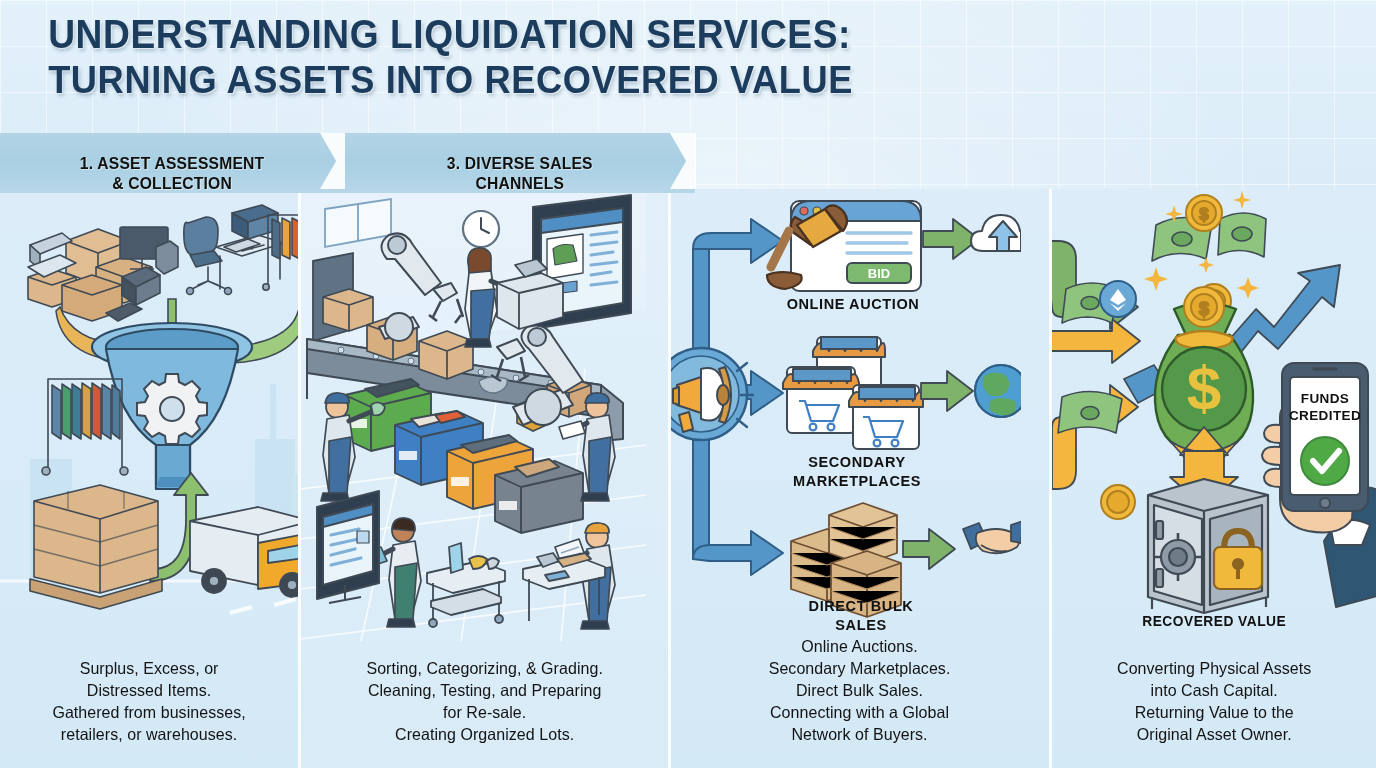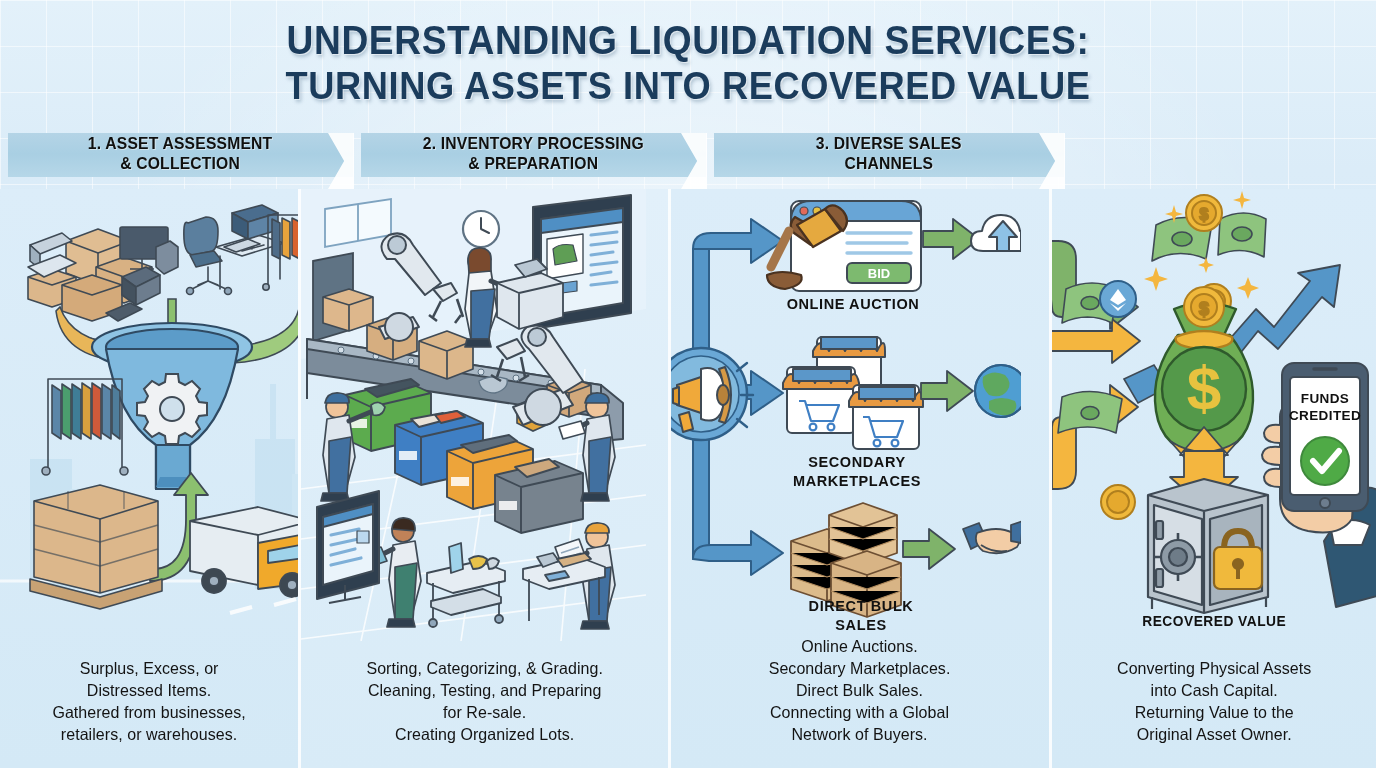--- a/index.html
+++ b/index.html
@@ -22,44 +22,43 @@
     background-size:46px 46px;
     pointer-events:none;
   }
   .vig{
     position:absolute;inset:0;pointer-events:none;
     background:radial-gradient(ellipse at 50% 38%,rgba(255,255,255,.55) 0%,rgba(255,255,255,0) 62%);
   }
 
   
   .title-wrap{
-    position:absolute;left:0;top:20px;width:1376px;text-align:center;z-index:6;
+    position:absolute;left:0;top:14px;width:1376px;z-index:6;
   }
   .title-l1,.title-l2{
     color:#1b3c5c;
     font-weight:bold;
     letter-spacing:.6px;
     line-height:1.04;
     text-shadow:1px 1px 0 rgba(255,255,255,.55),2px 3px 4px rgba(20,60,95,.25);
     transform:scaleX(.93);
   }
   .title-l1{font-size:40px;}
   .title-l2{font-size:39px;margin-top:4px;}
 
   
   .band{
     position:absolute;left:0;top:133px;width:1376px;height:56px;z-index:5;
     display:flex;
   }
   .band-cell{
-    position:relative;height:44px;
+    position:relative;height:60px;
     background:linear-gradient(180deg,#b4d4e6 0%,#a9cfe3 48%,#b6d7e8 100%);
-    display:flex;align-items:flex-start;justify-content:center;
+    display:flex;align-items:flex-end;justify-content:center;
     box-sizing:border-box;
-    margin-left:8px;
   }
   .band-cell .btxt{
     color:#10100f;font-weight:bold;font-size:16.5px;line-height:1.22;
     text-align:center;letter-spacing:.2px;transform:scaleX(.95);
     text-shadow:1px 1px 0 rgba(255,255,255,.45);
     white-space:pre-line;
   }
   
   .band-cell .chev{
     position:absolute;right:-1px;top:0;width:26px;height:56px;
@@ -96,25 +95,20 @@
 
   <div class="title-wrap">
     <div class="title-l1">UNDERSTANDING LIQUIDATION SERVICES:</div>
     <div class="title-l2">TURNING ASSETS INTO RECOVERED VALUE</div>
   </div>
 
   <div class="band">
     <div class="band-cell" style="width:345px">
       <div class="btxt">1. ASSET ASSESSMENT
 &amp; COLLECTION</div>
-      <div class="chev"></div>
-    </div>
-    <div class="band-cell" style="width:345px">
-      <div class="btxt">2. INVENTORY PROCESSING
-&amp; PREPARATION</div>
       <div class="chev"></div>
     </div>
     <div class="band-cell" style="width:350px">
       <div class="btxt">3. DIVERSE SALES
 CHANNELS</div>
       <div class="chev"></div>
     </div>
   </div>
 
   <div class="panels">

